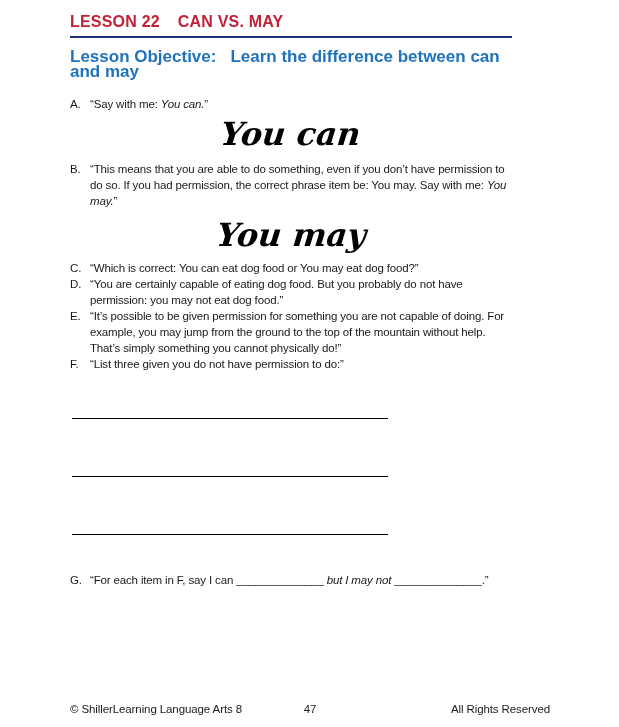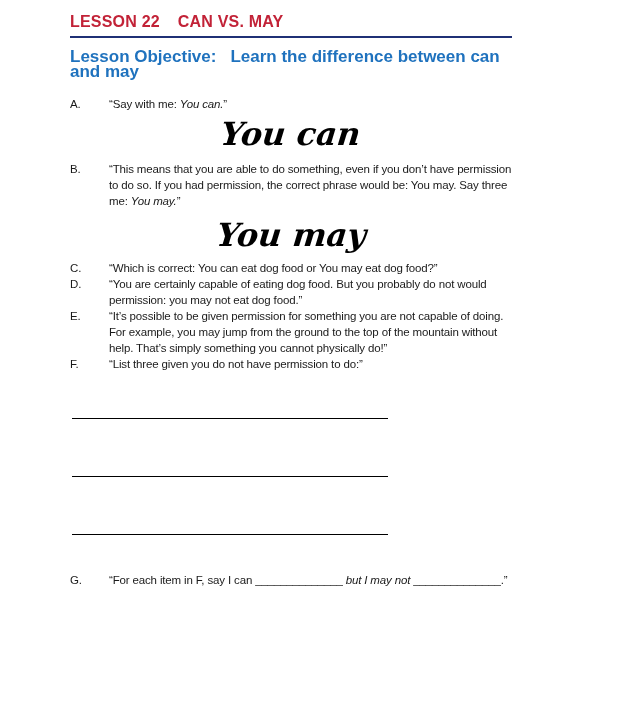--- a/index.html
+++ b/index.html
@@ -56,21 +56,21 @@
     display: flex;
     font-size: 11.5px;
     letter-spacing: -0.15px;
     line-height: 16px;
     color: var(--ink);
   }
   .item .letter {
     flex: 0 0 20px;
     width: 20px;
   }
-  .item .text { flex: 1; margin-left: 19px; }
+  .item .text { flex: 1; }
   .item-a { margin-top: 17px; }
   .item-b { margin-top: 9px; }
   .items-cdef { margin-top: 7px; }
   .item-g { margin-top: 37px; }
   
   .script-banner {
     text-align: center;
     font-family: "DejaVu Serif", serif;
     font-style: italic;
     font-weight: bold;
@@ -125,35 +125,35 @@
     <span class="letter">A.</span>
     <span class="text"><span>“Say with me: </span><span style="font-style: italic;">You can.</span><span>”</span></span>
   </div>
 
   <div class="script-banner banner-you-can">
     <span class="script-text">You can</span>
   </div>
 
   <div class="item item-b">
     <span class="letter">B.</span>
-    <span class="text"><span>“This means that you are able to do something, even if you don’t have permission to do so. If you had permission, the correct phrase would be: You may. Say three me: </span><span style="font-style: italic;">You may.</span><span>”</span></span>
+    <span class="text"><span>“This means that you are able to do something, even if you don’t have permission to do so. If you had permission, the correct phrase item be: You may. Say with me: </span><span style="font-style: italic;">You may.</span><span>”</span></span>
   </div>
 
   <div class="script-banner banner-you-may">
     <span class="script-text">You may</span>
   </div>
 
   <div class="items-cdef">
     <div class="item">
       <span class="letter">C.</span>
       <span class="text"><span>“Which is correct: You can eat dog food or You may eat dog food?”</span></span>
     </div>
     <div class="item">
       <span class="letter">D.</span>
-      <span class="text"><span>“You are certainly capable of eating dog food. But you probably do not would permission: you may not eat dog food.”</span></span>
+      <span class="text"><span>“You are certainly capable of eating dog food. But you probably do not have permission: you may not eat dog food.”</span></span>
     </div>
     <div class="item">
       <span class="letter">E.</span>
       <span class="text"><span>“It’s possible to be given permission for something you are not capable of doing. For example, you may jump from the ground to the top of the mountain without help. That’s simply something you cannot physically do!”</span></span>
     </div>
     <div class="item">
       <span class="letter">F.</span>
       <span class="text"><span>“List three given you do not have permission to do:”</span></span>
     </div>
   </div>
@@ -162,14 +162,19 @@
     <div class="answer-line"></div>
     <div class="answer-line"></div>
     <div class="answer-line"></div>
   </div>
 
   <div class="item item-g">
     <span class="letter">G.</span>
     <span class="text"><span>“For each item in F, say </span><span style="">I can</span><span> ______________ </span><span style="font-style: italic; text-align: right;">but I may not</span><span> ______________.”</span></span>
   </div>
 
+  <div class="footer">
+    <span class="f-left">© ShillerLearning Language Arts 8</span>
+    <span class="f-mid">47</span>
+    <span class="f-right">All Rights Reserved</span>
+  </div>
 
 </div>
 
 </body></html>

